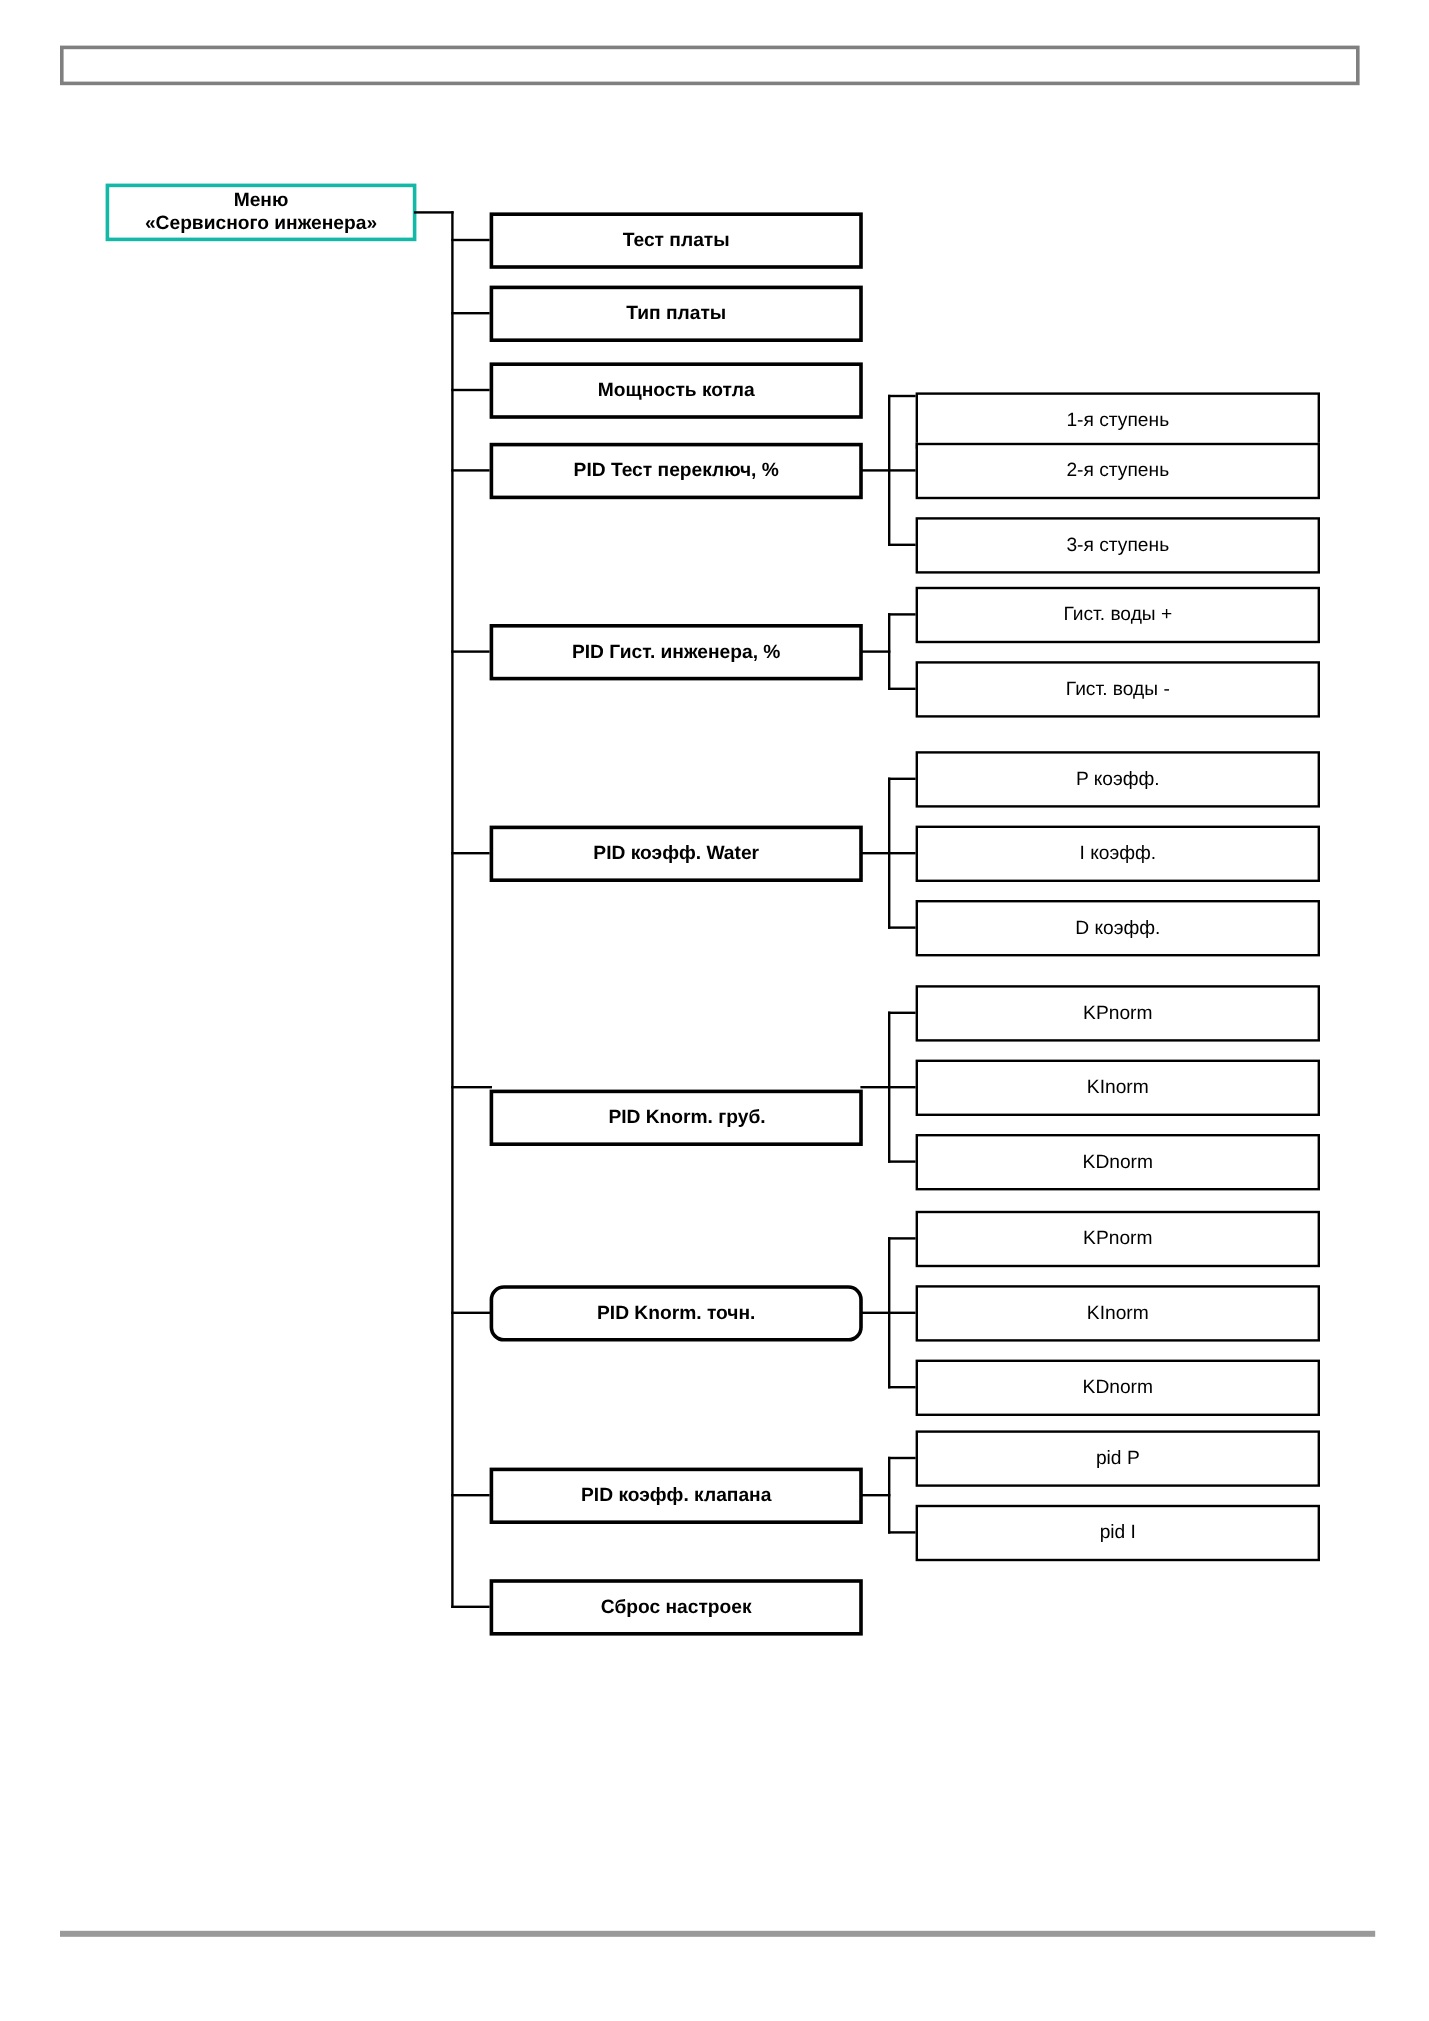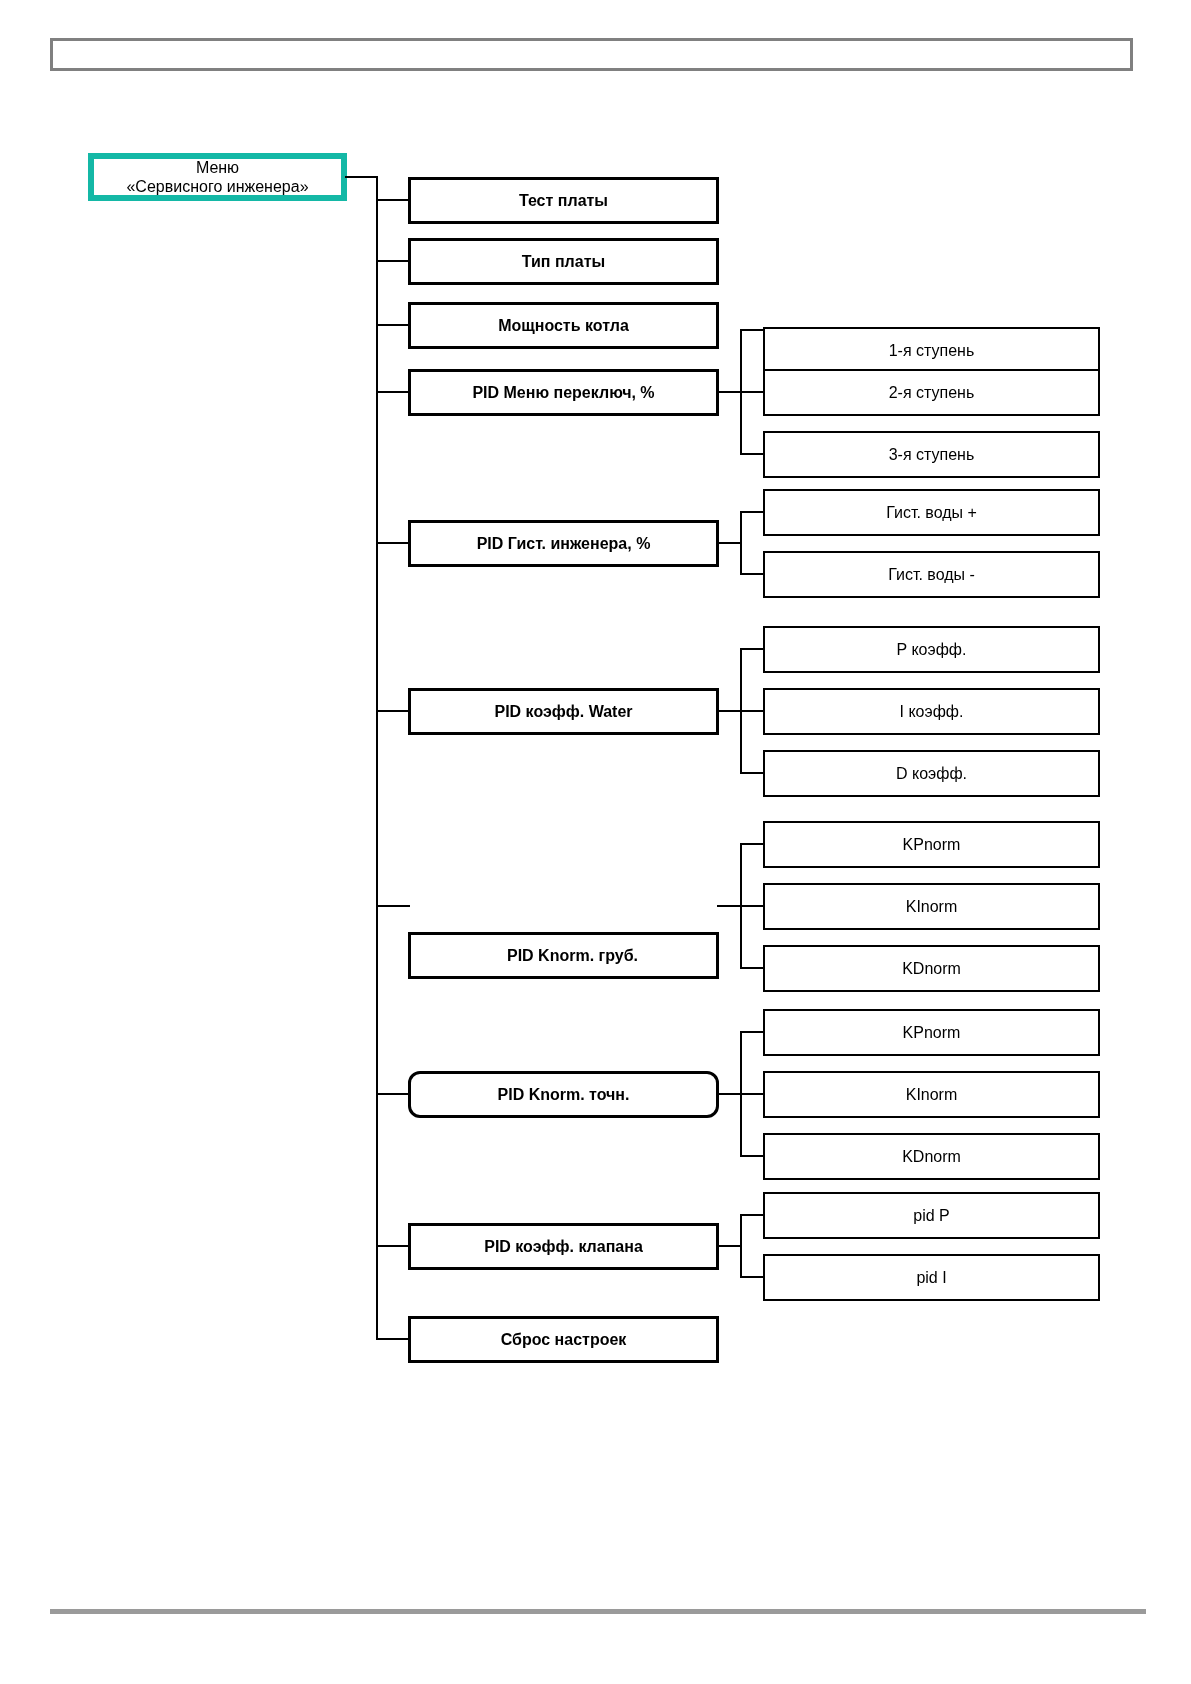--- a/index.html
+++ b/index.html
@@ -4,23 +4,23 @@
 <style>
   html,body{margin:0;padding:0;background:#ffffff;}
   body{width:1191px;height:1684px;position:relative;overflow:hidden;
        font-family:"Liberation Sans",sans-serif;color:#000;}
   .abs{position:absolute;box-sizing:border-box;}
   
   .hdrbox{left:50px;top:38px;width:1083px;height:33px;border:3px solid #808080;background:#fff;}
   
   .footrule{left:50px;top:1609px;width:1096px;height:5px;background:#9a9a9a;}
   
-  .rootbox{left:88px;top:153px;width:259px;height:48px;border:6px solid #14b8a6;background:#fff;
+  .rootbox{left:88px;top:153px;width:259px;height:48px;border:3px solid #14b8a6;background:#fff;
            display:flex;flex-direction:column;align-items:center;justify-content:center;
-           font-weight:normal;font-size:16px;line-height:19px;text-align:center;}
+           font-weight:bold;font-size:16px;line-height:19px;text-align:center;}
   
   .box2{left:408px;width:311px;height:47px;border:3px solid #000;background:#fff;
         display:flex;align-items:center;justify-content:center;
         font-weight:bold;font-size:16px;text-align:center;}
   
   .box3{left:763px;width:337px;height:47px;border:2px solid #000;background:#fff;
         display:flex;align-items:center;justify-content:center;
         font-size:16px;text-align:center;}
   
   .hline{height:2px;background:#000;}
@@ -47,24 +47,24 @@
 <div class="abs hline" style="left:376px;top:542px;width:34px;"></div>
 <div class="abs hline" style="left:376px;top:710px;width:34px;"></div>
 <div class="abs hline" style="left:376px;top:905px;width:34px;"></div>
 <div class="abs hline" style="left:376px;top:1093px;width:34px;"></div>
 <div class="abs hline" style="left:376px;top:1245px;width:34px;"></div>
 <div class="abs hline" style="left:376px;top:1338px;width:34px;"></div>
 
 <div class="abs box2" style="top:177px;">Тест платы</div>
 <div class="abs box2" style="top:238px;">Тип платы</div>
 <div class="abs box2" style="top:302px;">Мощность котла</div>
-<div class="abs box2" style="top:369px;">PID Меню переключ, %</div>
+<div class="abs box2" style="top:369px;">PID Тест переключ, %</div>
 <div class="abs box2" style="top:520px;">PID Гист. инженера, %</div>
 <div class="abs box2" style="top:688px;">PID коэфф. Water</div>
-<div class="abs box2" style="top:932px;padding-left:18px;">PID Knorm. груб.</div>
+<div class="abs box2" style="top:908px;padding-left:18px;">PID Knorm. груб.</div>
 <div class="abs box2" style="top:1071px;border-radius:12px;">PID Knorm. точн.</div>
 <div class="abs box2" style="top:1223px;">PID коэфф. клапана</div>
 <div class="abs box2" style="top:1316px;">Сброс настроек</div>
 
 <div class="abs hline" style="left:717px;top:391px;width:48px;"></div>
 <div class="abs vline" style="left:740px;top:329px;height:126px;"></div>
 <div class="abs hline" style="left:740px;top:329px;width:25px;"></div>
 <div class="abs hline" style="left:740px;top:453px;width:25px;"></div>
 <div class="abs box3" style="top:307px;margin-top:20px;">1-я ступень</div>
 <div class="abs box3" style="top:369px;">2-я ступень</div>

